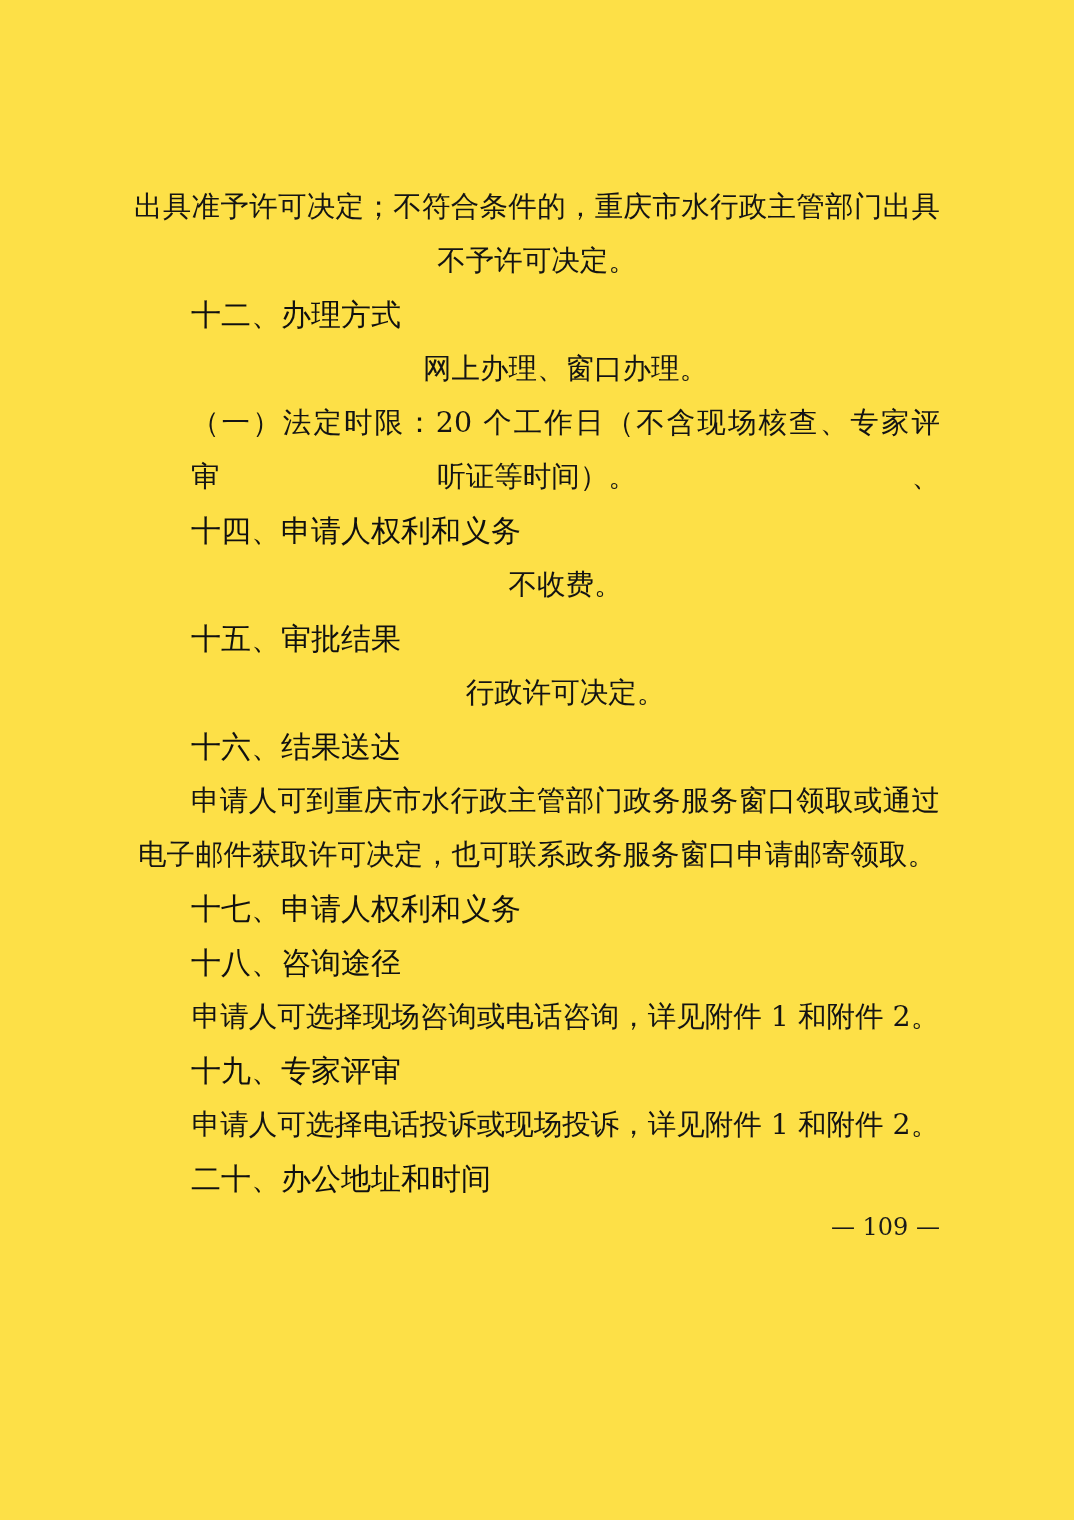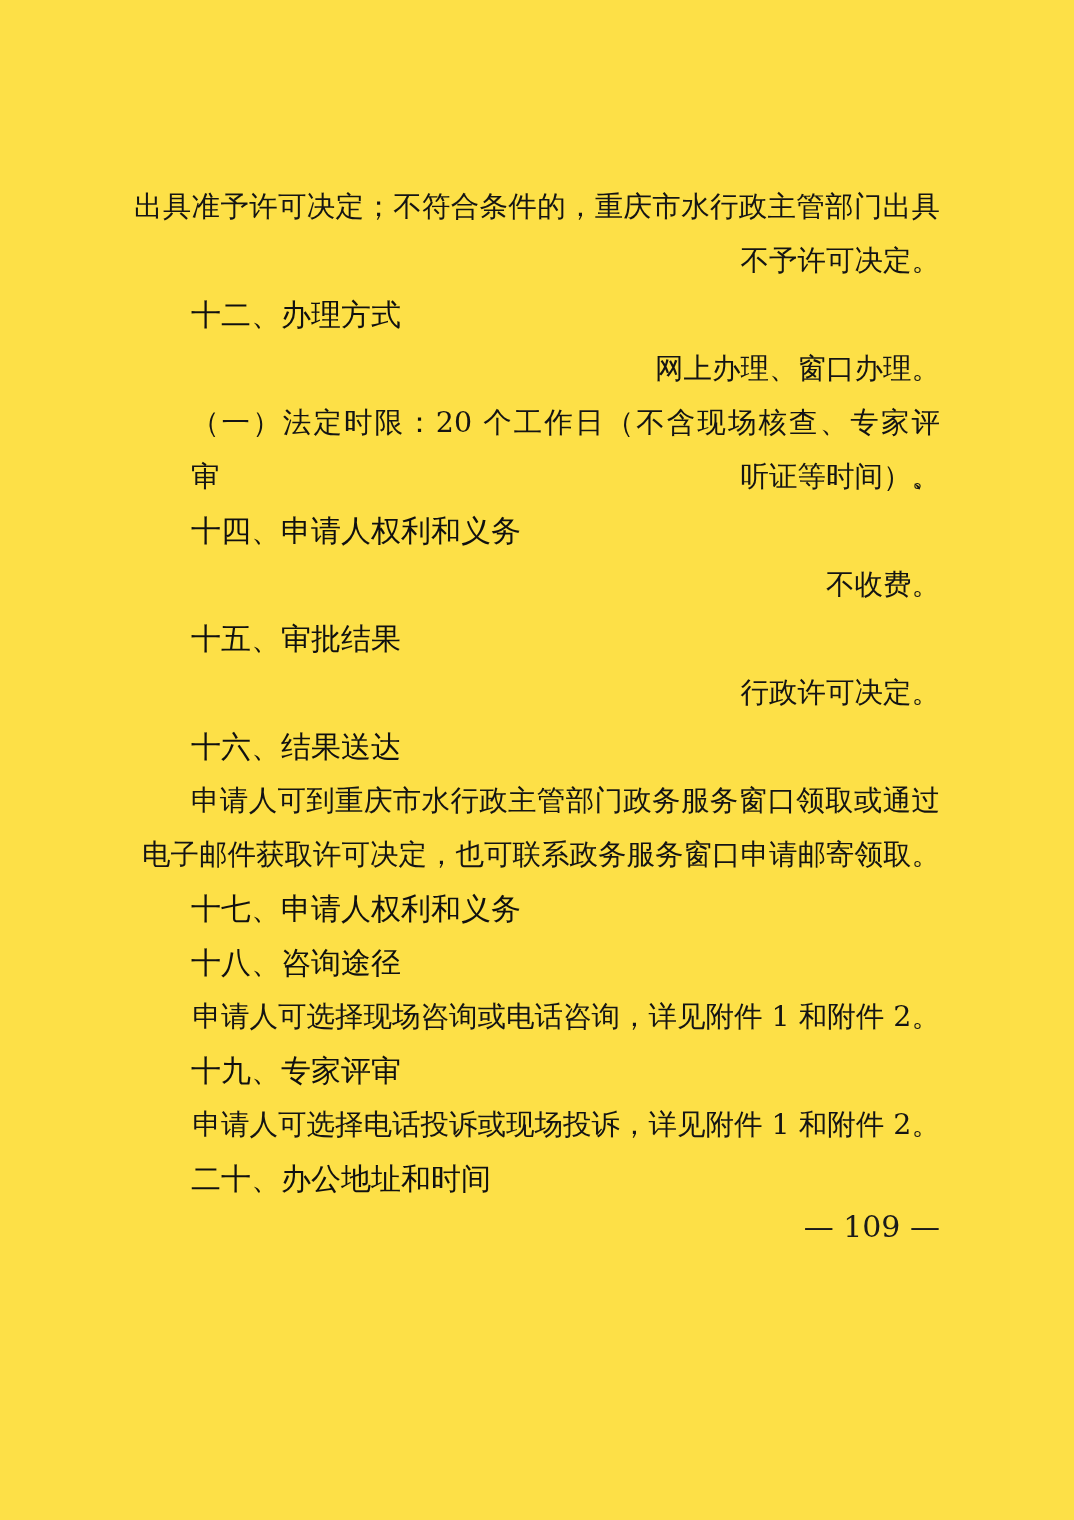--- a/index.html
+++ b/index.html
@@ -20,21 +20,21 @@
     position: absolute;
     left: 134px;
     top: 180px;
     width: 806px;
   }
   .line {
     font-family: "DejaVu Serif", "Liberation Serif", serif;
     font-size: 28.5px;
     line-height: 54px;
     height: 54px;
-    text-align: right;
+    text-align: center;
     white-space: nowrap;
   }
   .line.justify {
     white-space: normal;
     text-align: justify;
     text-align-last: justify;
   }
   .line.indent {
     padding-left: 57px;
   }
@@ -43,21 +43,21 @@
     font-weight: 400;
     font-size: 30px;
     line-height: 54px;
     height: 54px;
     padding-left: 57px;
     white-space: nowrap;
     color: #101010;
   }
   .page-number {
     font-family: "DejaVu Serif", "Liberation Serif", serif;
-    font-size: 30px;
+    font-size: 24px;
     line-height: 40px;
     height: 40px;
     margin-top: 1px;
     text-align: right;
     color: #1a1a1a;
   }
 </style>
 </head>
 <body>
 

